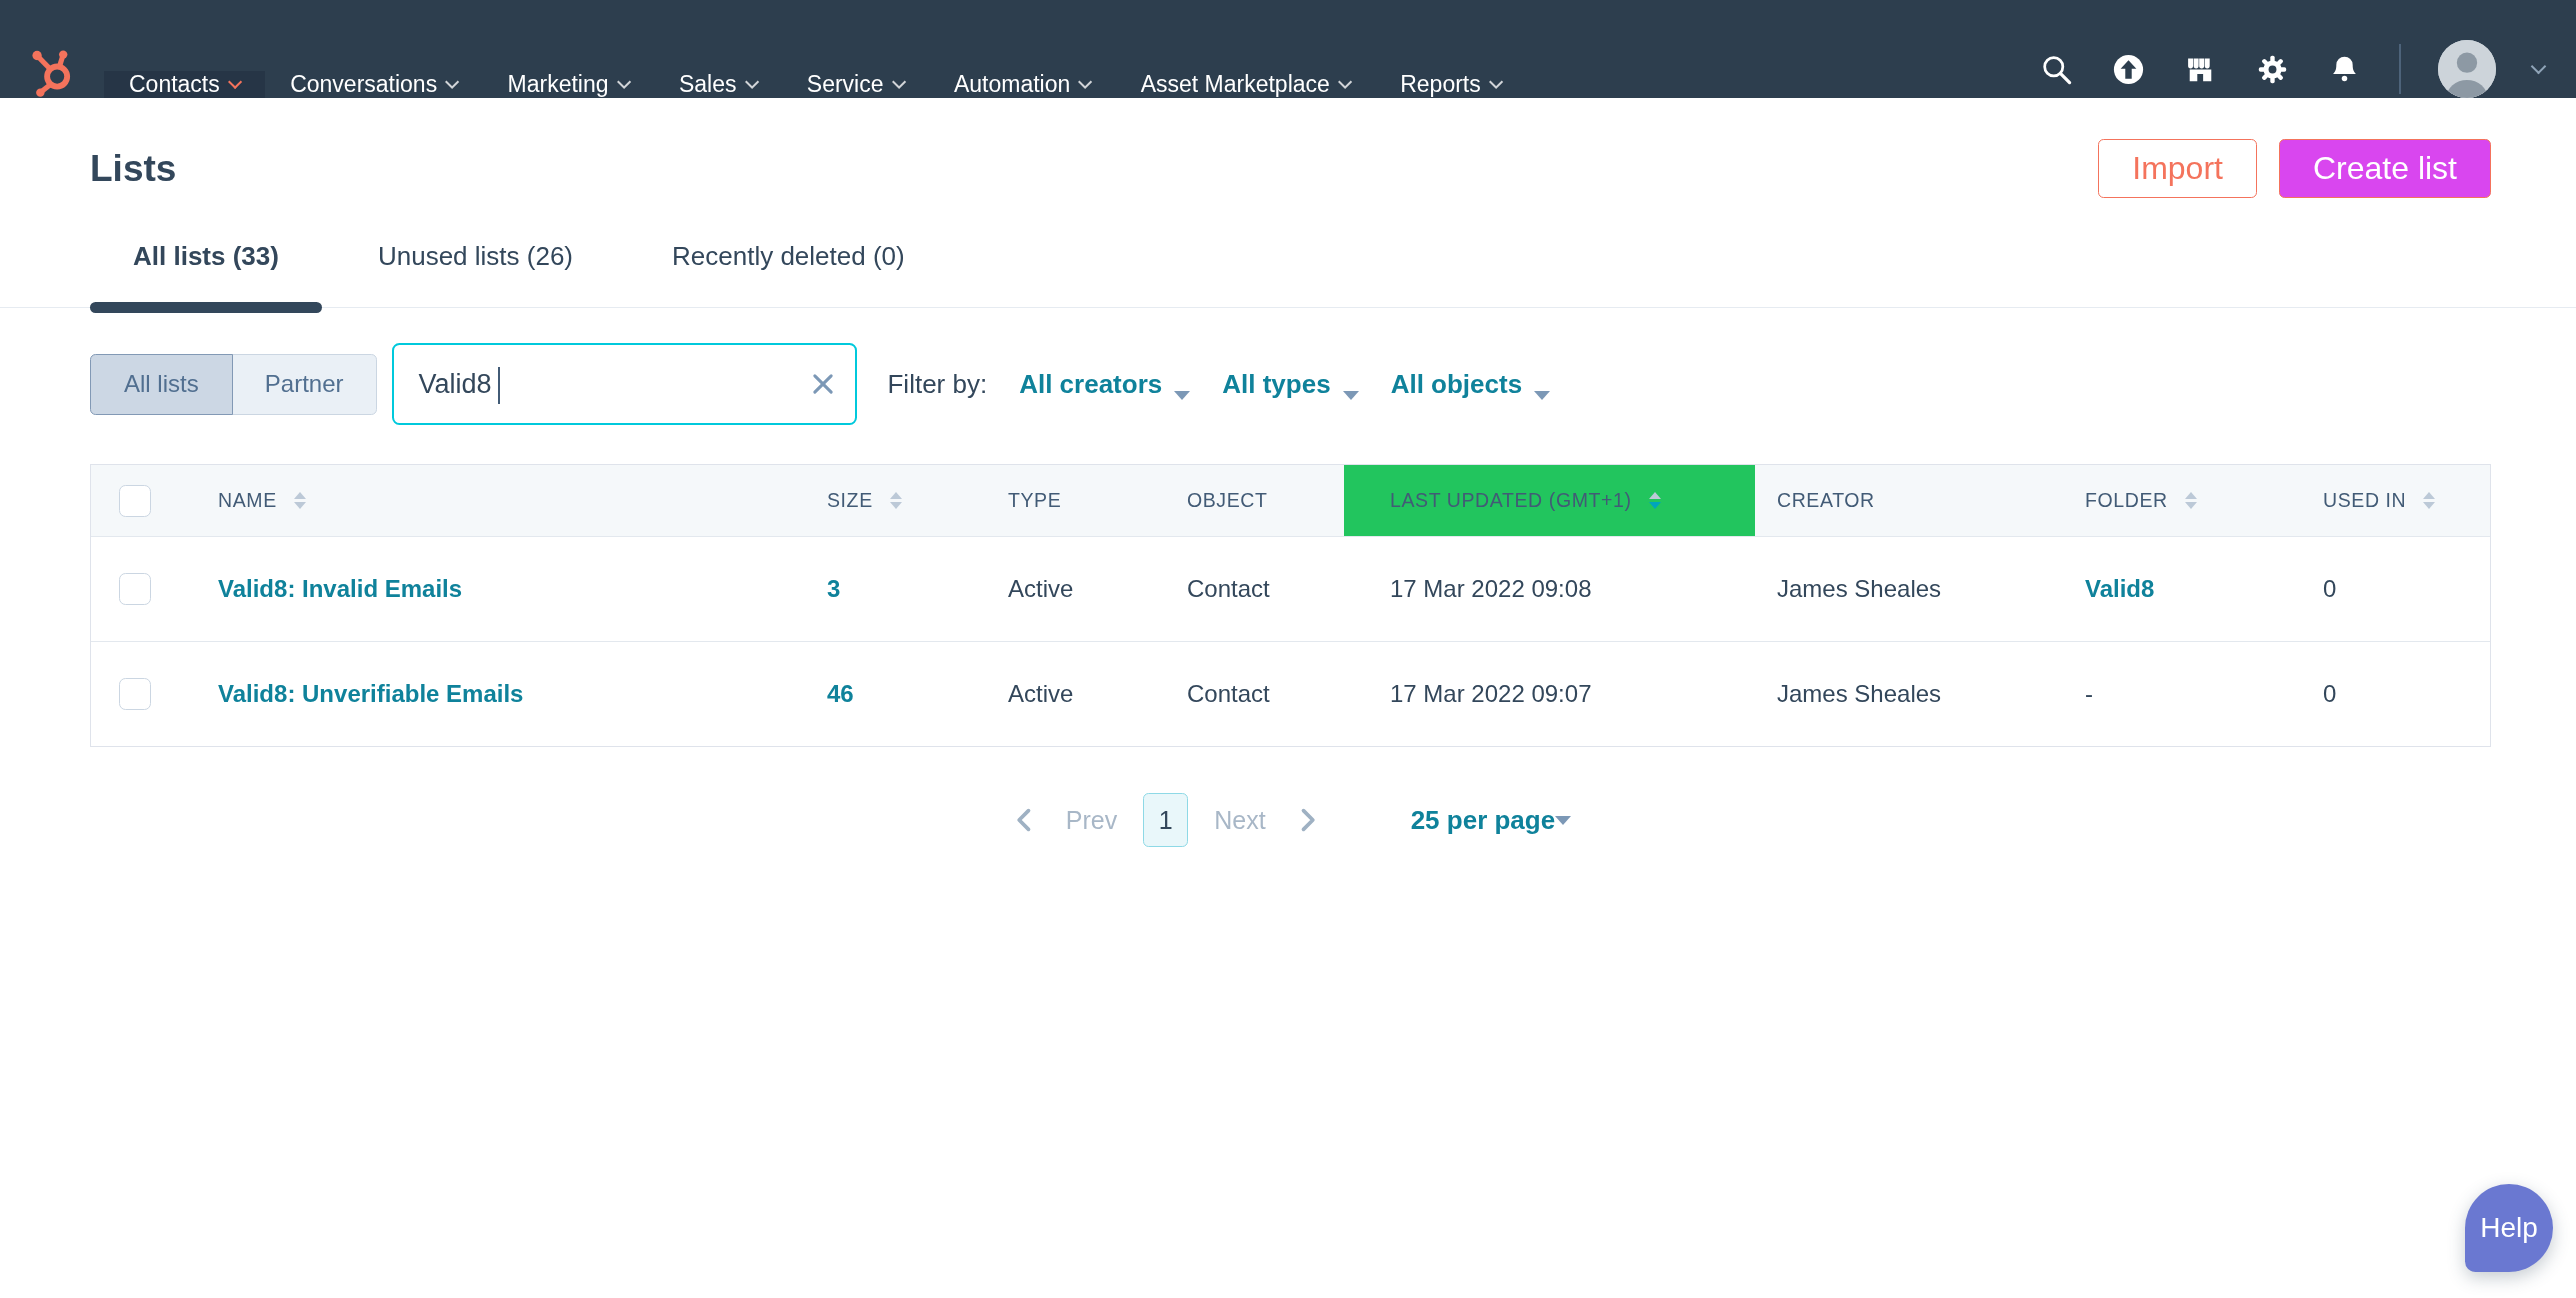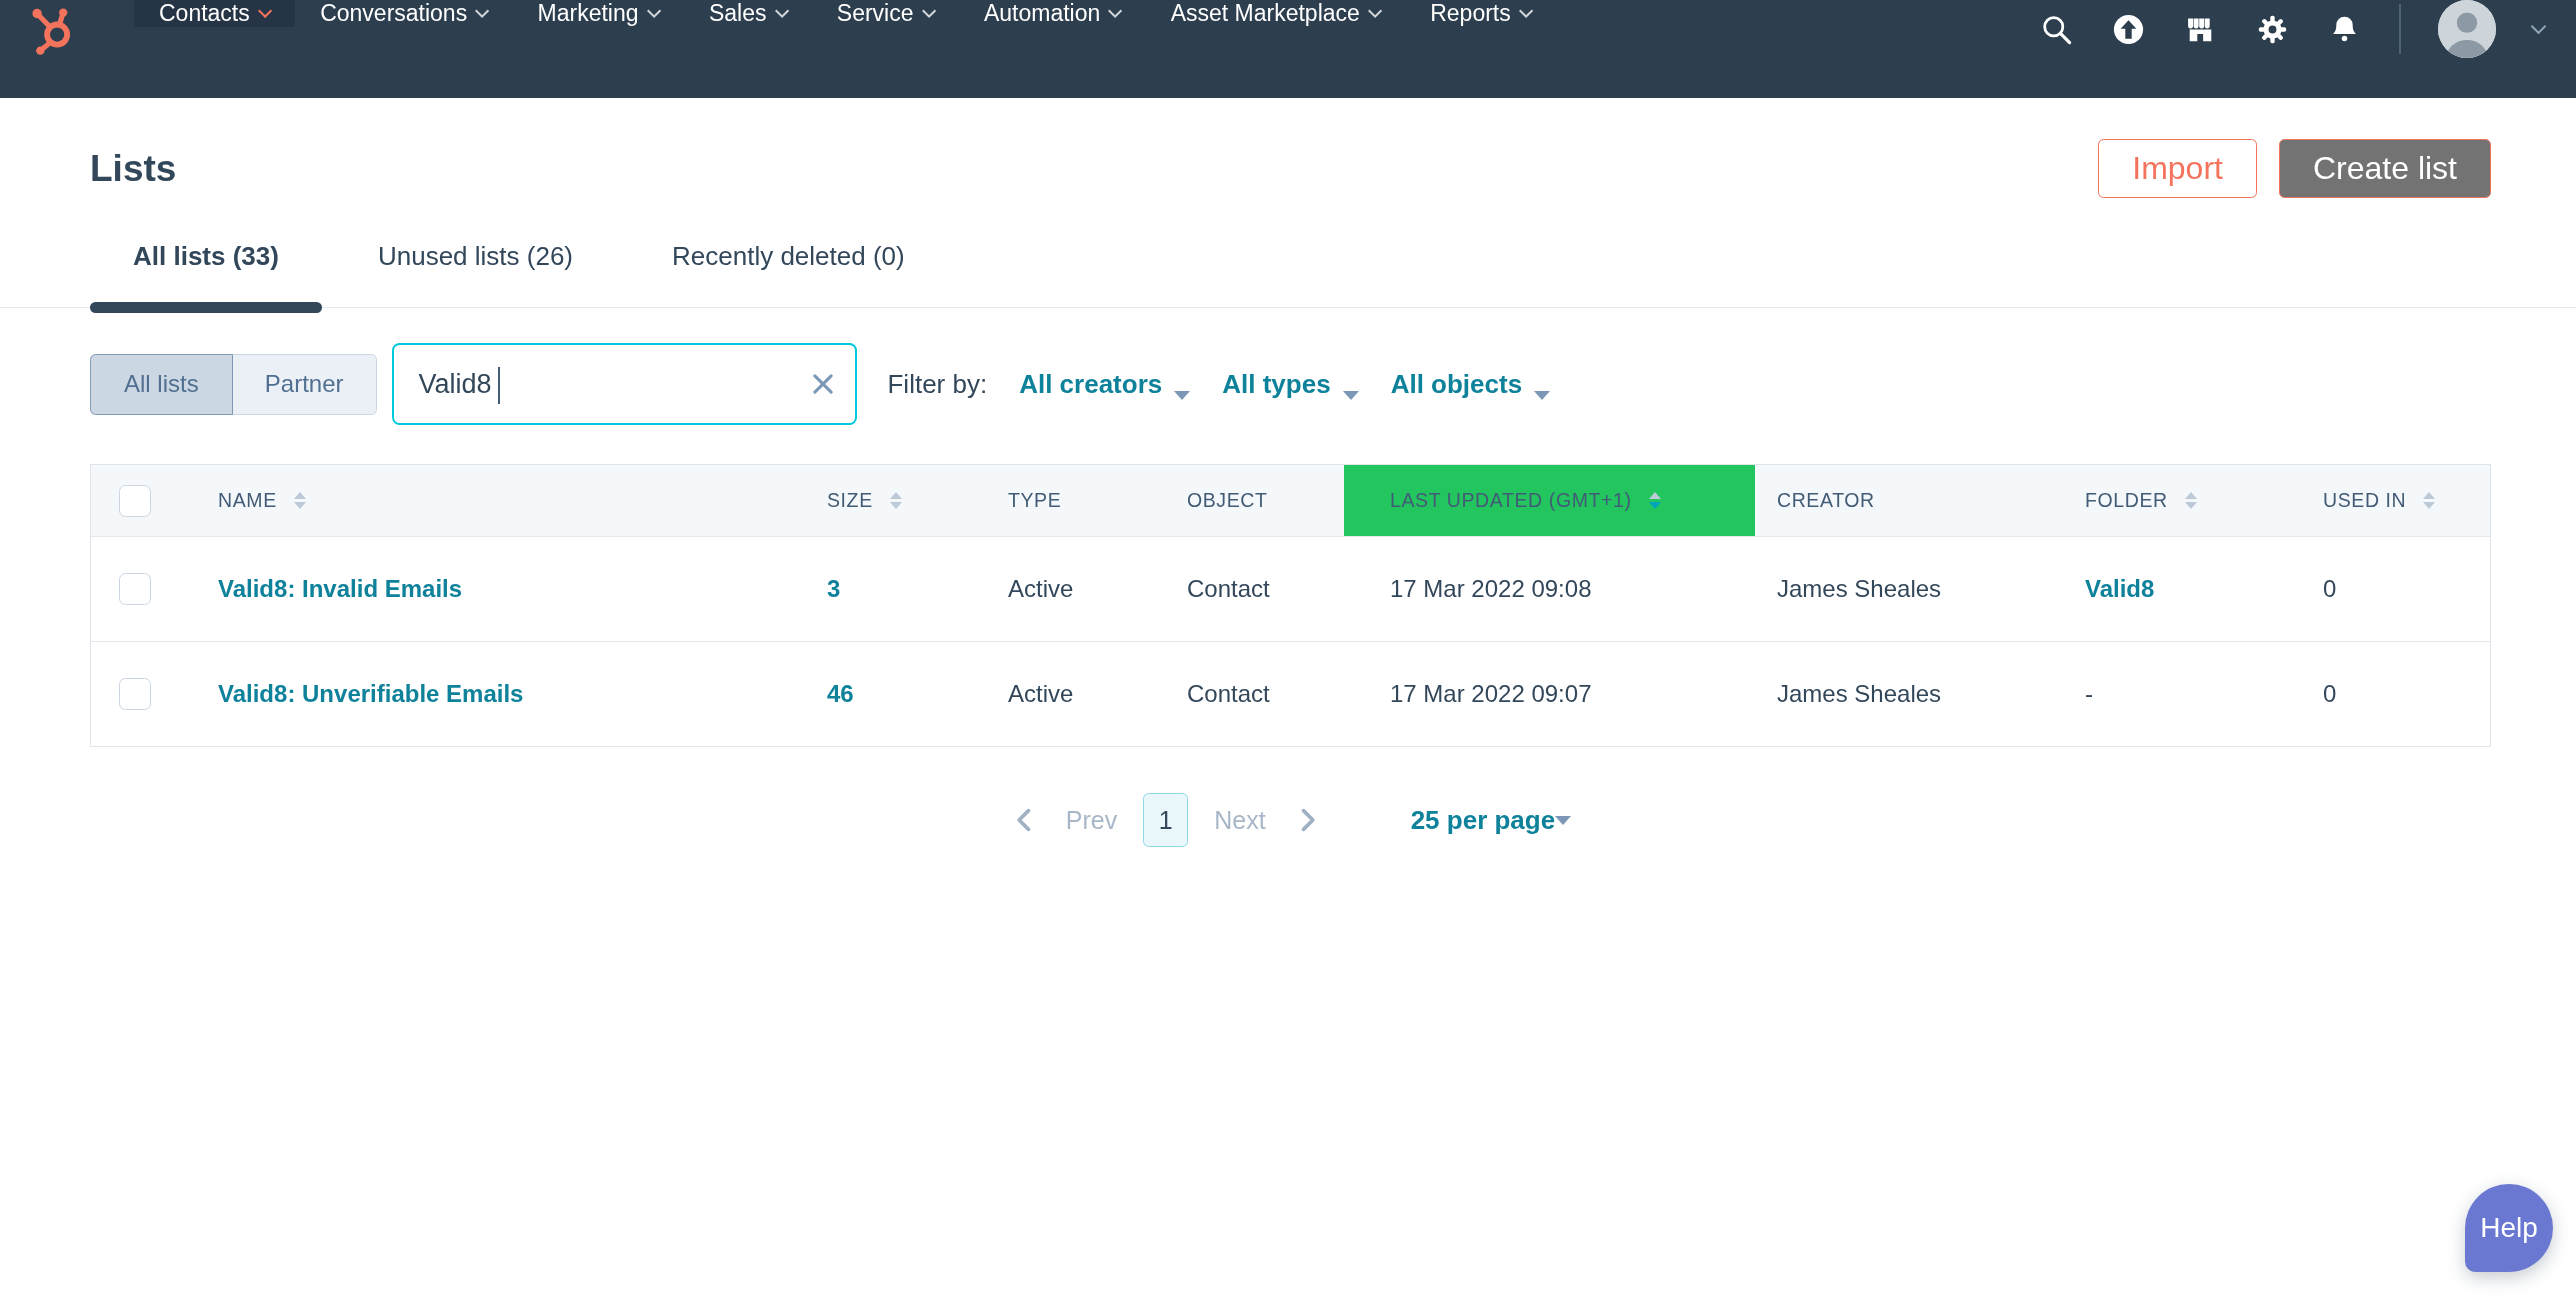--- a/index.html
+++ b/index.html
@@ -3,40 +3,40 @@
 <meta charset="utf-8">
 <style>
   * { box-sizing: border-box; margin: 0; padding: 0; }
   html,body { width:2576px; height:1299px; }
   body {
     font-family: "Liberation Sans", sans-serif;
     background:#ffffff; color:#33475b; overflow:hidden; position:relative;
   }
 
   
-  .topnav { height:98px; background:#2d3e4e; display:flex; align-items:flex-start;gap:30px; }
+  .topnav { height:98px; background:#2d3e4e; display:flex; align-items:flex-end; }
   .logo-box { width:104px; display:flex; align-items:center; justify-content:center; cursor:pointer; }
   .nav-items { display:flex; align-items:stretch; }
   .nav-item { display:flex; align-items:center; gap:10.2px; padding:0 25px; color:#fff; font-size:23px; cursor:pointer; white-space:nowrap; }
   .nav-item.active { background:#263546; }
   .chev { width:10.2px; height:10.2px; border-right:2.3px solid rgba(255,255,255,.78); border-bottom:2.3px solid rgba(255,255,255,.78); transform:rotate(45deg); margin-top:-5.6px; }
   .nav-item.active .chev { border-color:#f4735c; }
   .nav-right { margin-left:auto; display:flex; align-items:center; gap:37px; padding-right:32px; }
   .nav-icon { width:35px; height:35px; display:flex; align-items:center; justify-content:center; cursor:pointer; }
   .nav-divider { width:1.9px; height:50px; background:#4d637a; }
   .avatar { width:58px; height:58px; border-radius:50%; background:#c9d1d8; overflow:hidden; cursor:pointer; }
   .chev-gray { width:11px; height:11px; border-right:2.3px solid #8fa4b8; border-bottom:2.3px solid #8fa4b8; transform:rotate(45deg); margin-top:-5.6px; cursor:pointer; }
 
   
   .page-header { margin-top:41px; padding:0 85px 0 90px; display:flex; align-items:center; }
   .page-title { font-size:37px; font-weight:700; color:#33475b; }
   .header-actions { margin-left:auto; display:flex; gap:22px; }
   .btn { height:59px; padding:0 33px; border-radius:5.6px; font-size:32px; font-family:inherit; cursor:pointer; display:flex; align-items:center; }
   .btn-outline { background:#fff; border:1.9px solid #f4735c; color:#f4735c; }
-  .btn-solid { background:#737373; border:1.9px solid #f4735c; color:#fff; }
+  .btn-solid { background:#d946ef; border:1.9px solid #f4735c; color:#fff; }
 
   
   .tabs { display:flex; margin-top:43px; padding-left:90px; border-bottom:1.9px solid #e6ebf1; }
   .tab { font-size:26px; color:#33475b; padding:0 43px 35px; position:relative; cursor:pointer; white-space:nowrap; margin-right:13px; }
   .tab.active { font-weight:700; }
   .tab.active::after { content:""; position:absolute; left:0; right:0; bottom:-5.6px; height:10.2px; border-radius:5.6px; background:#33475b; }
 
   
   .filter-row { margin-top:35px; padding-left:90px; display:flex; align-items:center; }
   .segmented { display:flex; }

